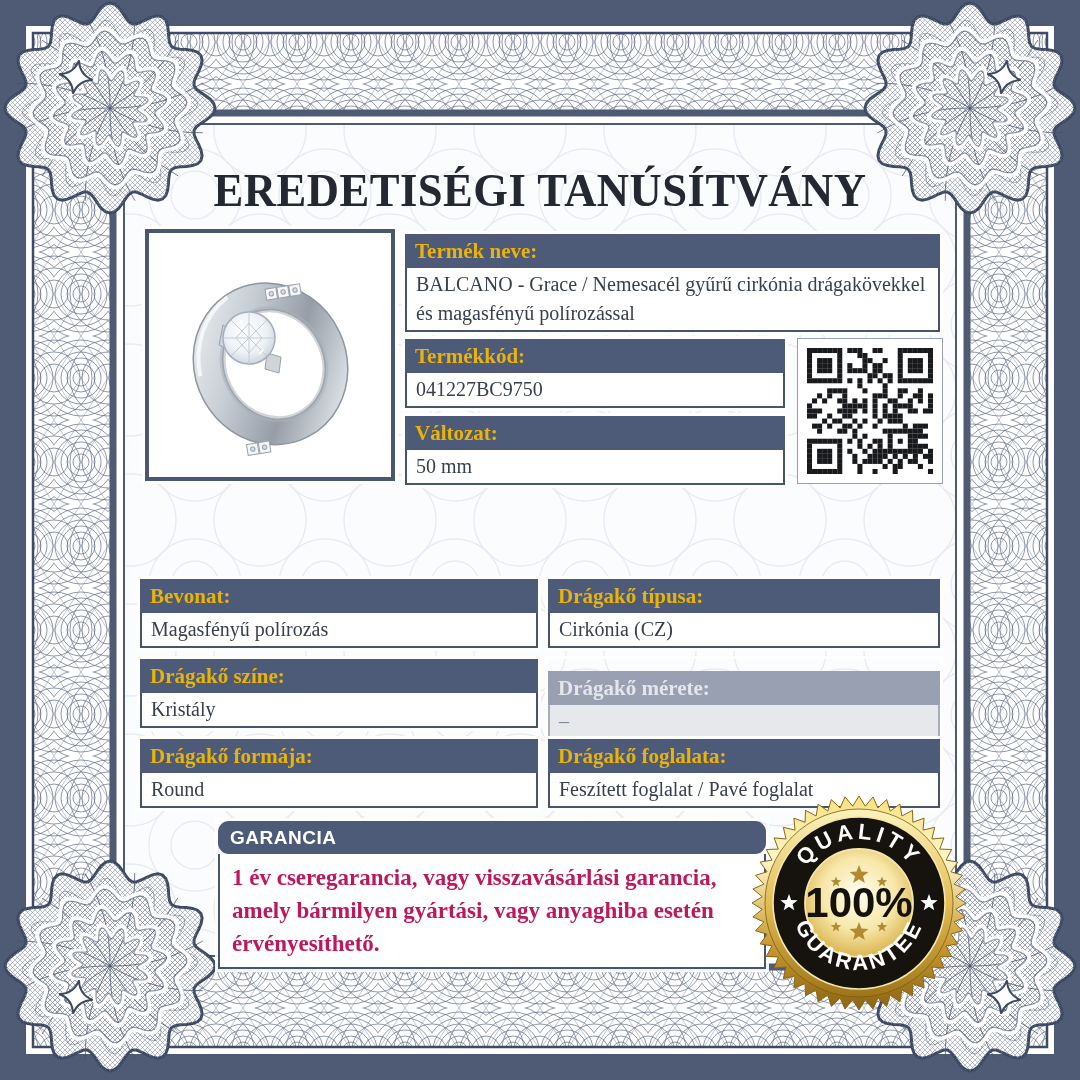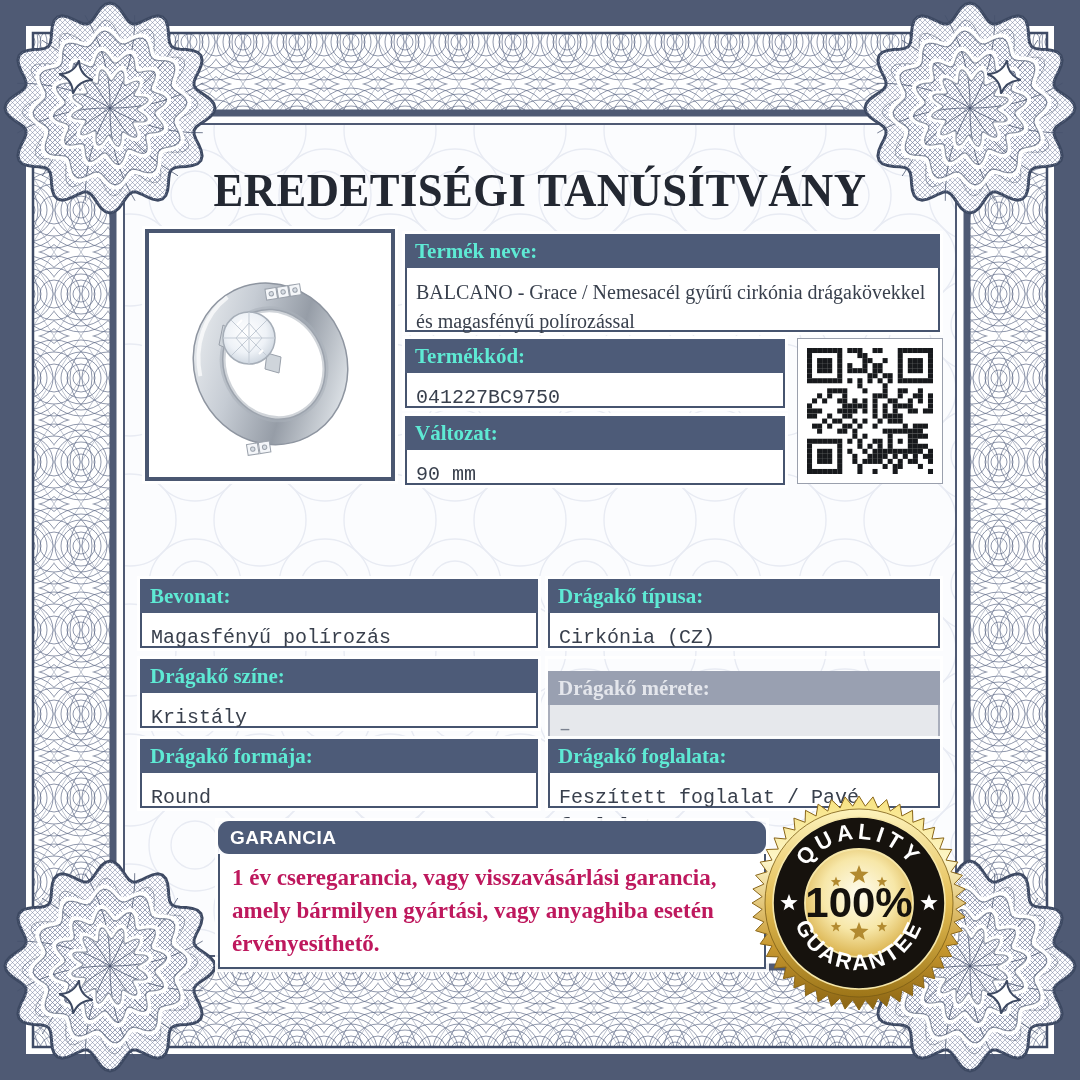--- a/index.html
+++ b/index.html
@@ -15,30 +15,30 @@
     font-size:46px;font-weight:bold;color:#232832;letter-spacing:0.5px;
     transform:scaleX(.97);
   }
   .photo-box{
     position:absolute;left:145px;top:213px;width:250px;height:252px;
     background:#fff;border:4px solid #4a5771;box-sizing:border-box;
     box-shadow:0 0 0 3px rgba(255,255,255,.92);
   }
   .field{position:absolute;box-shadow:0 0 0 3px rgba(255,255,255,.92);}
   .field-header{
-    background:#4d5b78;color:#5eead4;font-weight:bold;font-size:21px;
+    background:#4d5b78;color:#eab308;font-weight:bold;font-size:21px;
     height:34px;line-height:28px;padding:3px 10px;box-sizing:border-box;
     white-space:nowrap;overflow:hidden;
   }
   .field-value{
     background:#ffffff;border:2px solid #46546f;border-top:none;
-    font-size:20px;color:#39404d;line-height:29px;padding:10px 9px;
+    font-size:20px;color:#39404d;line-height:29px;padding:2px 9px;
     box-sizing:border-box;
   }
-  .v1{height:35px;font-family:Liberation Mono, monospace;}
+  .v1{height:35px;}
   .v2{height:64px;line-height:29px;}
   .field.disabled .field-header{background:#99a0b1;color:#e4e6ec;margin-top:12px;}
   .field.disabled .field-value{background:#e6e8ec;border-color:#a9aebc;color:#7b8290;}
   .qr-box{
     position:absolute;left:797px;top:322px;width:146px;height:146px;
     background:#fff;border:1px solid #9aa0ad;box-sizing:border-box;
   }
   .garancia{position:absolute;left:218px;top:805px;width:548px;box-shadow:0 0 0 3px rgba(255,255,255,.92);}
   .garancia-header{
     background:#4d5b78;color:#fff;font-family:"Liberation Sans",sans-serif;
@@ -265,21 +265,21 @@
       <div class="field-value v2">BALCANO - Grace / Nemesacél gyűrű cirkónia drágakövekkel és magasfényű polírozással</div>
     </div>
 
     <div class="field" style="left:405px;top:323px;width:380px;">
       <div class="field-header">Termékkód:</div>
       <div class="field-value v1">041227BC9750</div>
     </div>
 
     <div class="field" style="left:405px;top:400px;width:380px;">
       <div class="field-header">Változat:</div>
-      <div class="field-value v1">90 mm</div>
+      <div class="field-value v1">50 mm</div>
     </div>
 
     <div class="qr-box">
       <svg id="qr" width="144" height="144" viewBox="0 0 144 144">
           <rect x="0" y="0" width="144" height="144" fill="#ffffff"></rect>
           <rect x="9.00" y="9.00" width="5.04" height="5.04" fill="#17191c"></rect>
           <rect x="14.04" y="9.00" width="5.04" height="5.04" fill="#17191c"></rect>
           <rect x="19.08" y="9.00" width="5.04" height="5.04" fill="#17191c"></rect>
           <rect x="24.12" y="9.00" width="5.04" height="5.04" fill="#17191c"></rect>
           <rect x="29.16" y="9.00" width="5.04" height="5.04" fill="#17191c"></rect>

